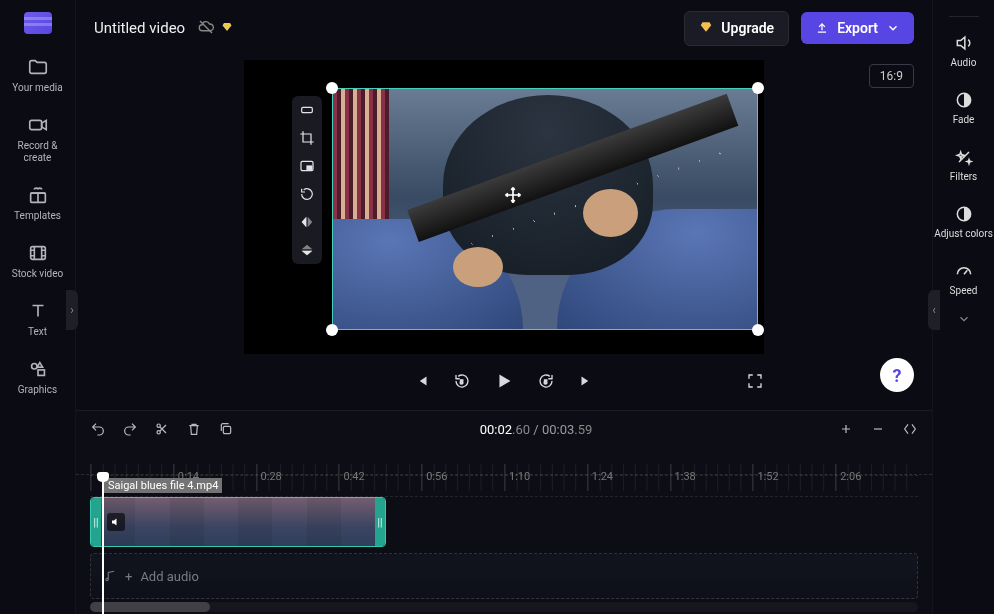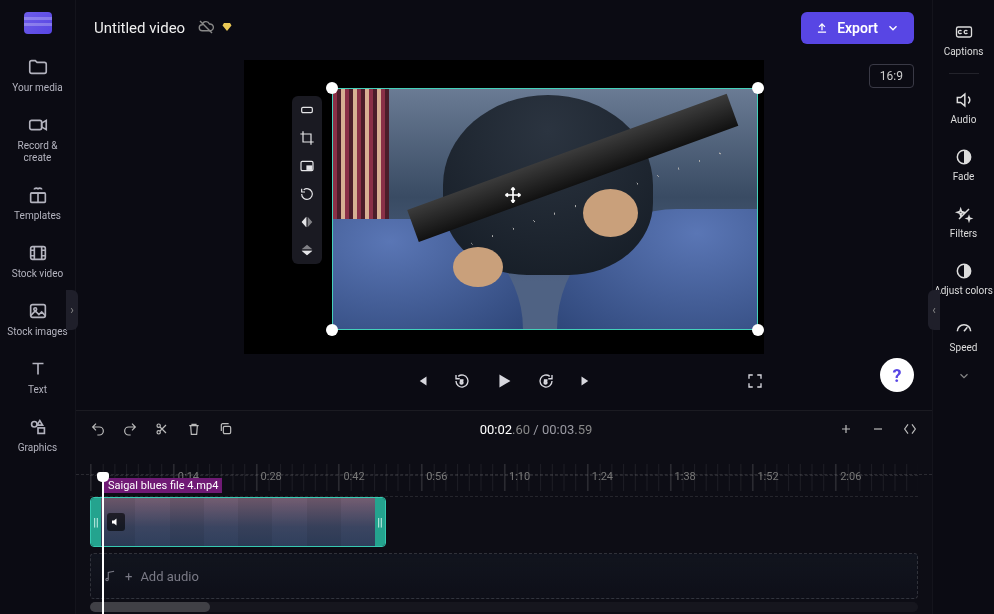--- a/index.html
+++ b/index.html
@@ -244,21 +244,21 @@
   }
   .track-label-row {
     height:22px; display:flex; align-items:flex-start;
     border-top:1px dashed rgba(255,255,255,0.1);
     border-bottom:1px dashed rgba(255,255,255,0.1);
     padding-top:2px;
     position:relative;
   }
   .clip-label {
     position:absolute; left:14px; top:2px;
-    background:#701a75; color:#fff; font-size:11px;
+    background:#737373; color:#fff; font-size:11px;
     padding:1px 4px;
   }
   .clip {
     position:absolute; left:14px; top:22px;
     width:296px; height:50px;
     border:1.5px solid #36c9b1;
     border-radius:4px;
     overflow:hidden;
     display:flex;
   }
@@ -327,28 +327,20 @@
   </div>
   <div class="side-item">
     <svg viewBox="0 0 24 24" fill="none" stroke="currentColor" stroke-width="1.8">
         <rect x="4" y="5" width="16" height="14" rx="2"></rect>
         <path d="M8 5v14M16 5v14M4 9h4M4 15h4M16 9h4M16 15h4"></path>
       </svg>
     <span>Stock video</span>
   </div>
   <div class="side-item">
     <svg viewBox="0 0 24 24" fill="none" stroke="currentColor" stroke-width="1.8">
-        <rect x="4" y="5" width="16" height="14" rx="2"></rect>
-        <circle cx="9" cy="10" r="1.5"></circle>
-        <path d="M4 17l5-5 4 4 3-3 4 4"></path>
-      </svg>
-    <span>Stock images</span>
-  </div>
-  <div class="side-item">
-    <svg viewBox="0 0 24 24" fill="none" stroke="currentColor" stroke-width="1.8">
         <path d="M6 6h12M12 6v12"></path>
       </svg>
     <span>Text</span>
   </div>
   <div class="side-item">
     <svg viewBox="0 0 24 24" fill="none" stroke="currentColor" stroke-width="1.8">
         <circle cx="8" cy="9" r="3"></circle>
         <rect x="12" y="13" width="7" height="6"></rect>
         <path d="M14 5l3 5h-6z"></path>
       </svg>
@@ -365,20 +357,28 @@
           <path d="M7 17a4 4 0 0 1 0-8 5 5 0 0 1 9.6-1A4 4 0 1 1 18 17H7z"></path>
           <path d="M4 4l16 16"></path>
         </svg>
     </span>
     <span class="premium-badge">
       <svg viewBox="0 0 24 24" width="12" height="12" fill="#ebc955">
           <path d="M6 4h12l3 5-9 11L3 9z"></path>
         </svg>
     </span>
     <div class="topbar-spacer"></div>
+    <div class="upgrade-btn">
+      <span class="dia">
+        <svg viewBox="0 0 24 24" width="14" height="14" fill="#f2c14e">
+            <path d="M6 4h12l3 5-9 11L3 9z"></path>
+          </svg>
+      </span>
+      <span>Upgrade</span>
+    </div>
     <div class="export-btn">
       <svg viewBox="0 0 24 24" fill="none" stroke="#fff" stroke-width="2.2">
           <path d="M12 16V5M7 10l5-5 5 5M5 19h14"></path>
         </svg>
       <span>Export</span>
       <svg viewBox="0 0 24 24" width="12" height="12" fill="none" stroke="#fff" stroke-width="2.4">
           <path d="M6 9l6 6 6-6"></path>
         </svg>
     </div>
   </div>
@@ -566,27 +566,20 @@
     </div>
 
     <div class="tl-scrollbar">
       <div class="tl-scroll-thumb"></div>
     </div>
   </div>
 </div>
 
 <div class="right-collapse">‹</div>
 <div class="right-sidebar">
-  <div class="right-item">
-    <svg viewBox="0 0 24 24" fill="none" stroke="currentColor" stroke-width="1.6">
-        <rect x="3" y="6" width="18" height="12" rx="2"></rect>
-        <path d="M9 13a2 2 0 1 1 0-2M16 13a2 2 0 1 1 0-2"></path>
-      </svg>
-    <span>Captions</span>
-  </div>
   <div class="right-sep"></div>
   <div class="right-item">
     <svg viewBox="0 0 24 24" fill="none" stroke="currentColor" stroke-width="1.8">
         <path d="M4 9v6h4l5 4V5L8 9H4zM17 8a5 5 0 0 1 0 8"></path>
       </svg>
     <span>Audio</span>
   </div>
   <div class="right-item">
     <svg viewBox="0 0 24 24">
         <circle cx="12" cy="12" r="8" fill="none" stroke="currentColor" stroke-width="1.8"></circle>

